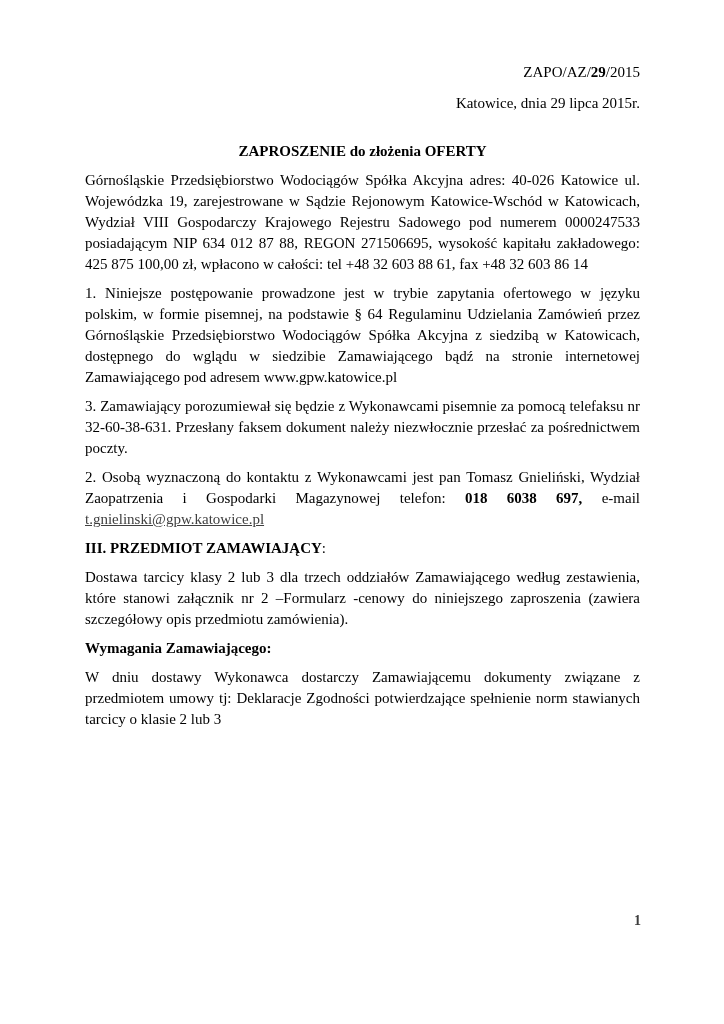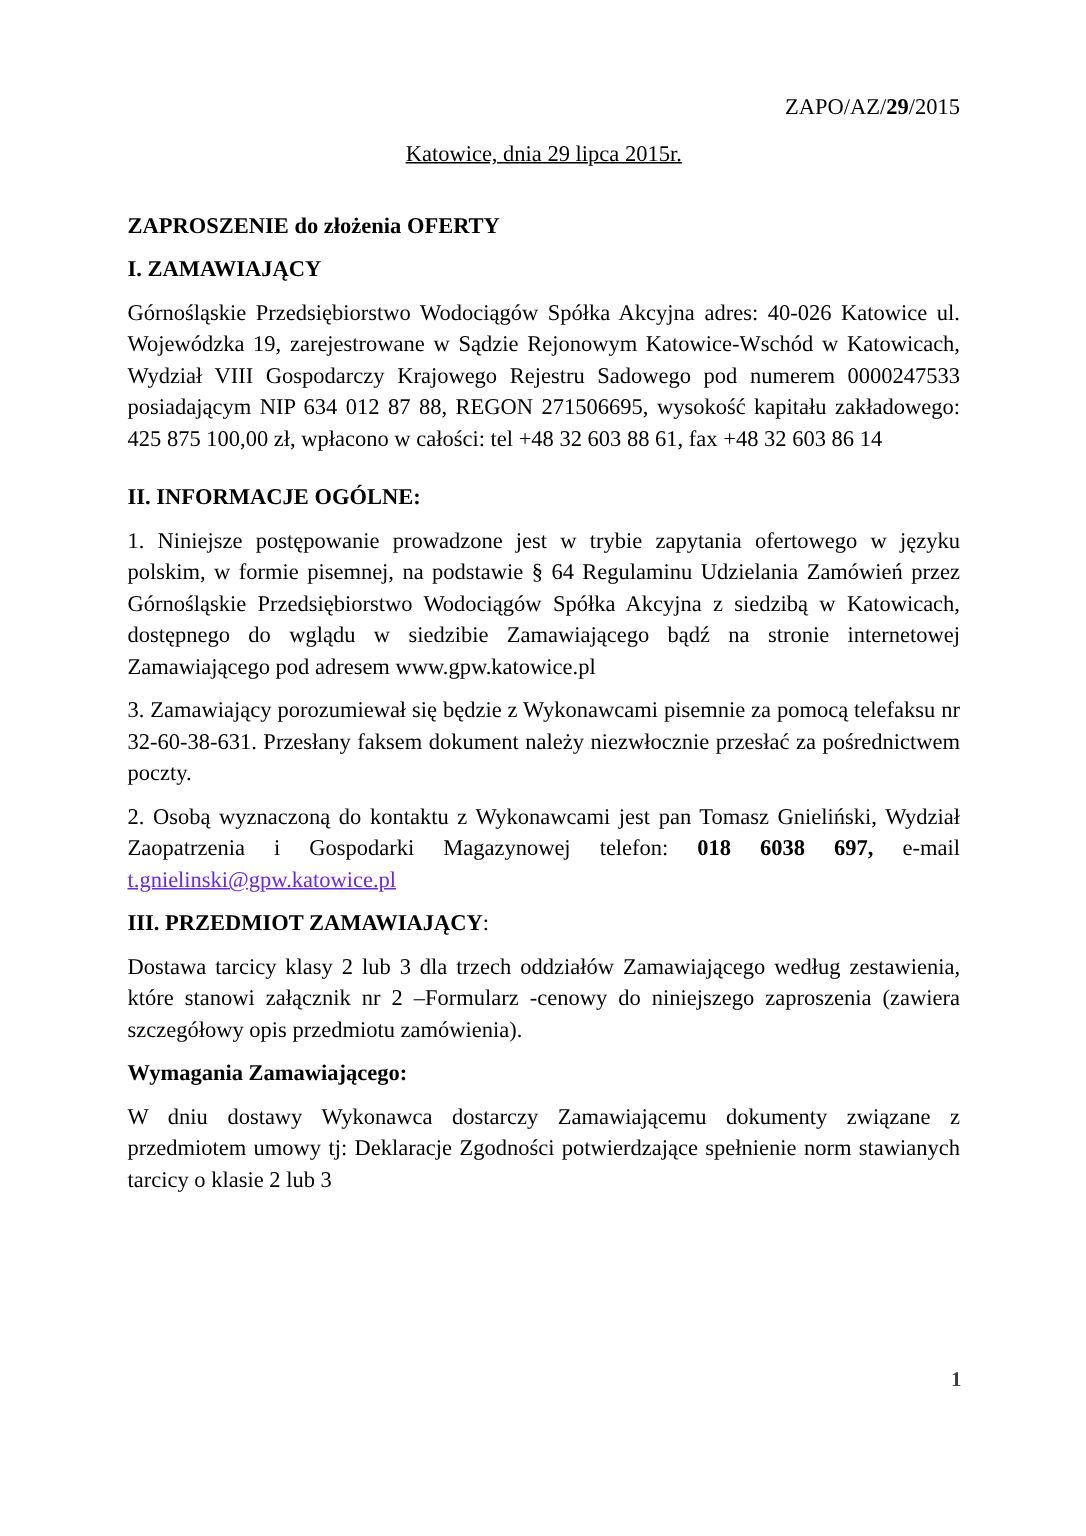--- a/index.html
+++ b/index.html
@@ -18,28 +18,28 @@
     font-size: 15px;
     line-height: 21px;
     padding: 62px 84px 40px 85px;
     overflow: hidden;
   }
   p {
     margin: 0 0 8px 0;
     text-align: justify;
   }
   .ref      { text-align: right; }
-  .dateline { text-align: center; margin-top: 10px; text-decoration: underline; }
-  .title    { text-align: left; font-weight: 700; margin-top: 27px; }
+  .dateline { text-align: right; margin-top: 10px; }
+  .title    { text-align: center; font-weight: 700; margin-top: 27px; }
   .heading  { font-weight: 700; text-align: left; }
   .mt-lg    { margin-top: 18px; }
   .b        { font-weight: 700; }
   .colon    { font-weight: 400; }
   a.email {
-    color: #6d28d9;
+    color: #404040;
     cursor: pointer;
   }
   .pagenum {
     position: absolute;
     right: 83px;
     top: 910px;
     font-weight: 700;
     font-size: 14px;
     color: #3d3d3d;
   }
@@ -48,25 +48,23 @@
 <body>
 
 <div class="page">
 
   <p class="ref"><span>ZAPO/AZ/</span><span class="b">29</span><span>/2015</span></p>
 
   <p class="dateline">Katowice, dnia 29 lipca 2015r.</p>
 
   <p class="title">ZAPROSZENIE do złożenia OFERTY</p>
 
-  <p class="heading">I. ZAMAWIAJĄCY</p>
 
   <p class="para">Górnośląskie Przedsiębiorstwo Wodociągów Spółka Akcyjna adres: 40-026 Katowice ul. Wojewódzka 19, zarejestrowane w Sądzie Rejonowym Katowice-Wschód w Katowicach, Wydział VIII Gospodarczy Krajowego Rejestru Sadowego pod numerem 0000247533 posiadającym NIP 634 012 87 88, REGON 271506695, wysokość kapitału zakładowego: 425 875 100,00 zł, wpłacono w całości: tel +48 32 603 88 61, fax +48 32 603 86 14</p>
 
-  <p class="heading mt-lg">II. INFORMACJE OGÓLNE:</p>
 
   <p class="para">1. Niniejsze postępowanie prowadzone jest w trybie zapytania ofertowego w języku polskim, w formie pisemnej, na podstawie § 64 Regulaminu Udzielania Zamówień przez Górnośląskie Przedsiębiorstwo Wodociągów Spółka Akcyjna z siedzibą w Katowicach, dostępnego do wglądu w siedzibie Zamawiającego bądź na stronie internetowej Zamawiającego pod adresem www.gpw.katowice.pl</p>
 
 
   <p class="para">3. Zamawiający porozumiewał się będzie z Wykonawcami pisemnie za pomocą telefaksu nr 32-60-38-631. Przesłany faksem dokument należy niezwłocznie przesłać za pośrednictwem poczty.</p>
 
   <p class="para"><span>2. Osobą wyznaczoną do kontaktu z Wykonawcami jest pan Tomasz Gnieliński, Wydział Zaopatrzenia i Gospodarki Magazynowej telefon: </span><span class="b">018 6038 697,</span><span> e-mail </span><a class="email" href="#">t.gnielinski@gpw.katowice.pl</a></p>
 
 
   <p class="heading"><span>III. PRZEDMIOT ZAMAWIAJĄCY</span><span class="colon">:</span></p>

